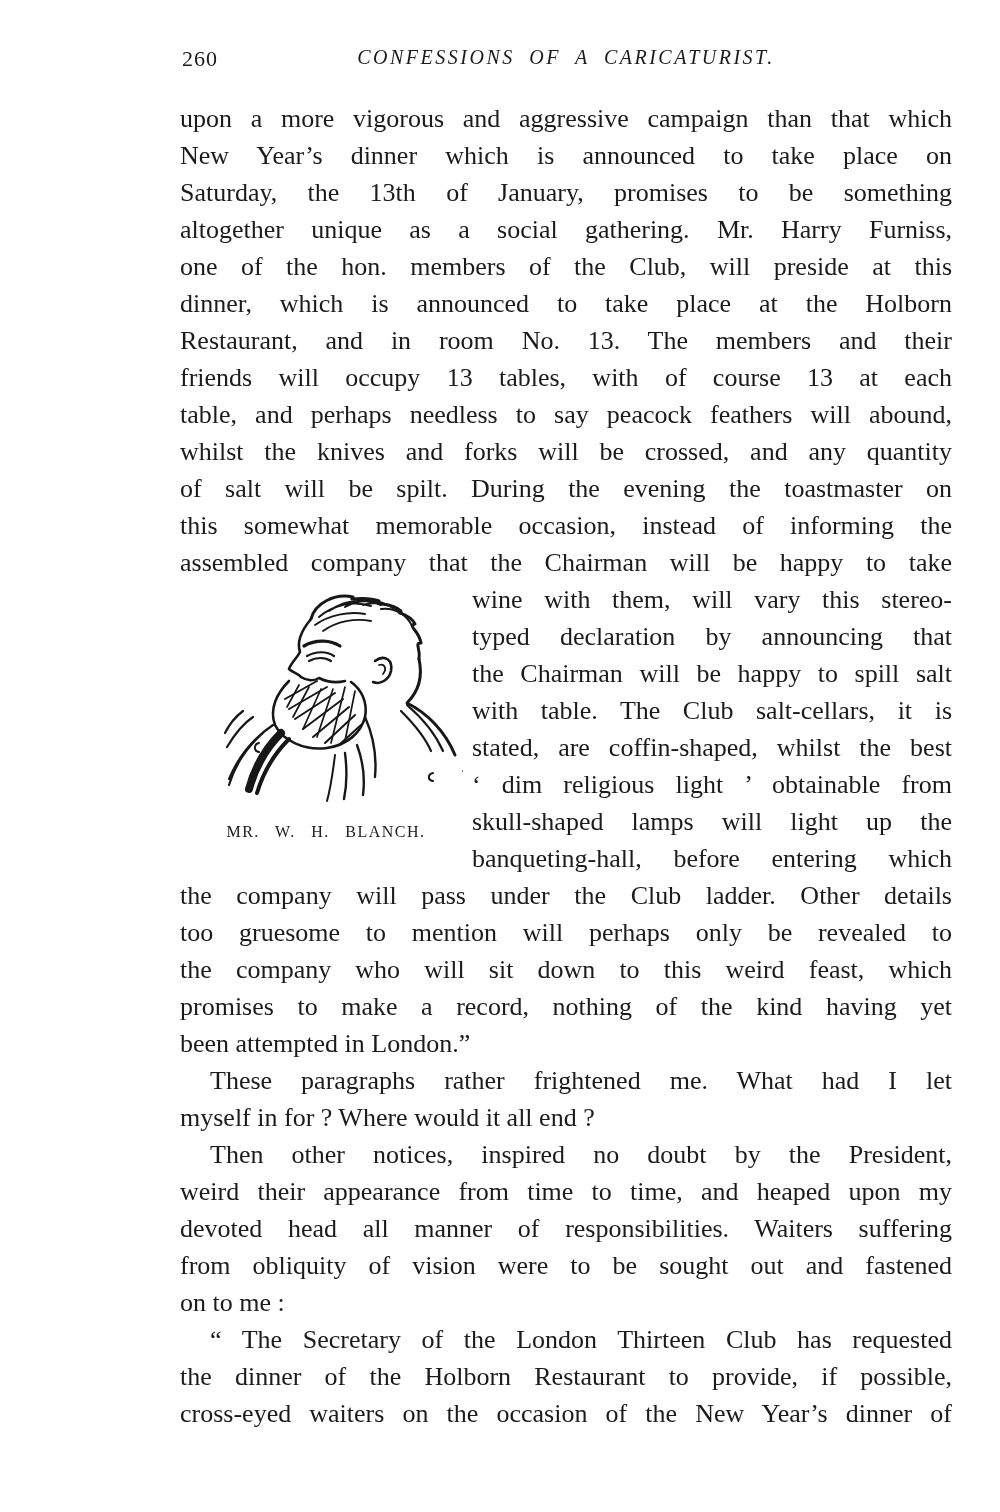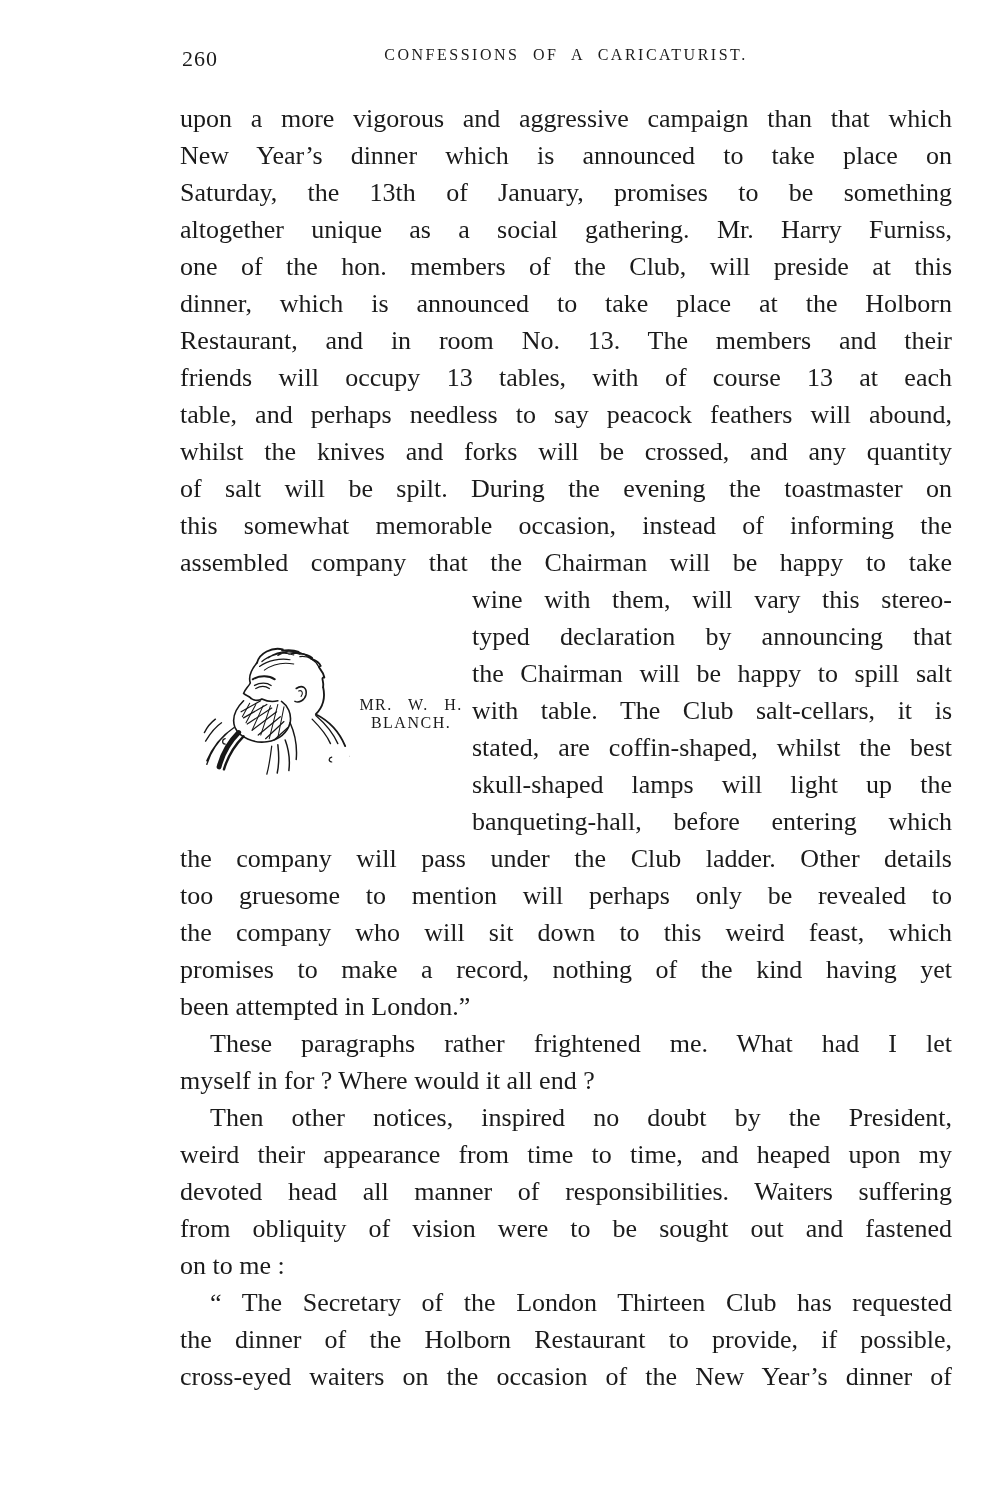--- a/index.html
+++ b/index.html
@@ -17,41 +17,42 @@
   }
   .running-header {
     position:relative; height:30px; margin-bottom:26px;
   }
   .page-number {
     position:absolute; left:2px; top:2px;
     font-size:22px; letter-spacing:1px;
   }
   .header-title {
     text-align:center;
-    font-size:16px;
+    font-style:italic;
+    font-size:20px;
     letter-spacing:2.5px;
     word-spacing:7px;
     padding-top:2px;
     white-space:nowrap;
   }
   .para { width:772px; }
   .para .line {
     font-size:26px;
     line-height:37px;
     text-align:justify;
     text-align-last:justify;
     overflow:hidden;
     white-space:nowrap;
   }
   .p-end .line:last-child { text-align-last:left; }
   .p-indent .line:first-child { text-indent:30px; }
   .wrap-row { display:flex; width:772px; }
   .figure-col {
     width:292px; flex:0 0 292px;
-    display:flex; align-items:center;
+    display:flex; flex-direction:column; align-items:center;
   }
   .figure-art { margin-top:4px; margin-left:6px; }
   .figure-caption {
     margin-top:6px;
     font-size:16px;
     letter-spacing:1.5px;
     word-spacing:10px;
     text-align:center;
   }
   .wrap-col { width:480px; flex:0 0 480px; }
@@ -129,20 +130,21 @@
           </g>
         </svg>
         <div class="figure-caption">MR. W. H. BLANCH.</div>
       </div>
       <div class="wrap-col para p-cont">
           <div class="line">wine with them, will vary this stereo-</div>
           <div class="line">typed declaration by announcing that</div>
           <div class="line">the Chairman will be happy to spill salt</div>
           <div class="line">with table.  The Club salt-cellars, it is</div>
           <div class="line">stated, are coffin-shaped, whilst the best</div>
+          <div class="line">‘ dim religious light ’ obtainable from</div>
           <div class="line">skull-shaped lamps will light up the</div>
           <div class="line">banqueting-hall, before entering which</div>
         </div>
     </div>
 
     <div class="para p-end">
         <div class="line">the company will pass under the Club ladder.  Other details</div>
         <div class="line">too gruesome to mention will perhaps only be revealed to</div>
         <div class="line">the company who will sit down to this weird feast, which</div>
         <div class="line">promises to make a record, nothing of the kind having yet</div>

